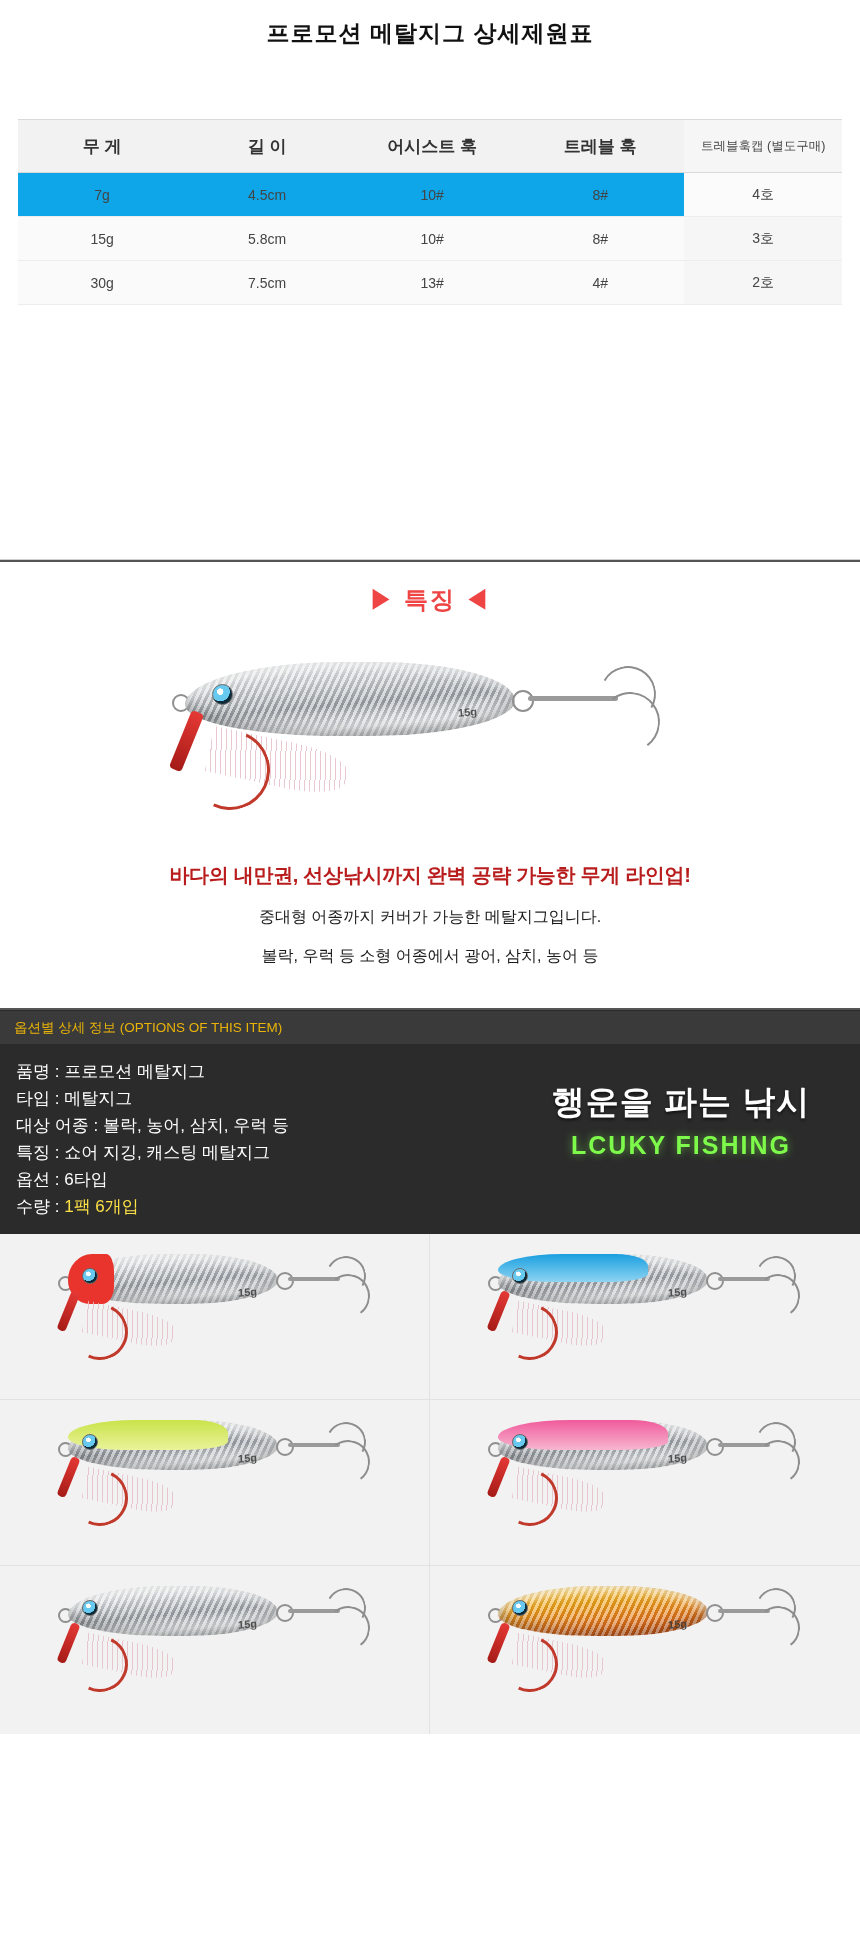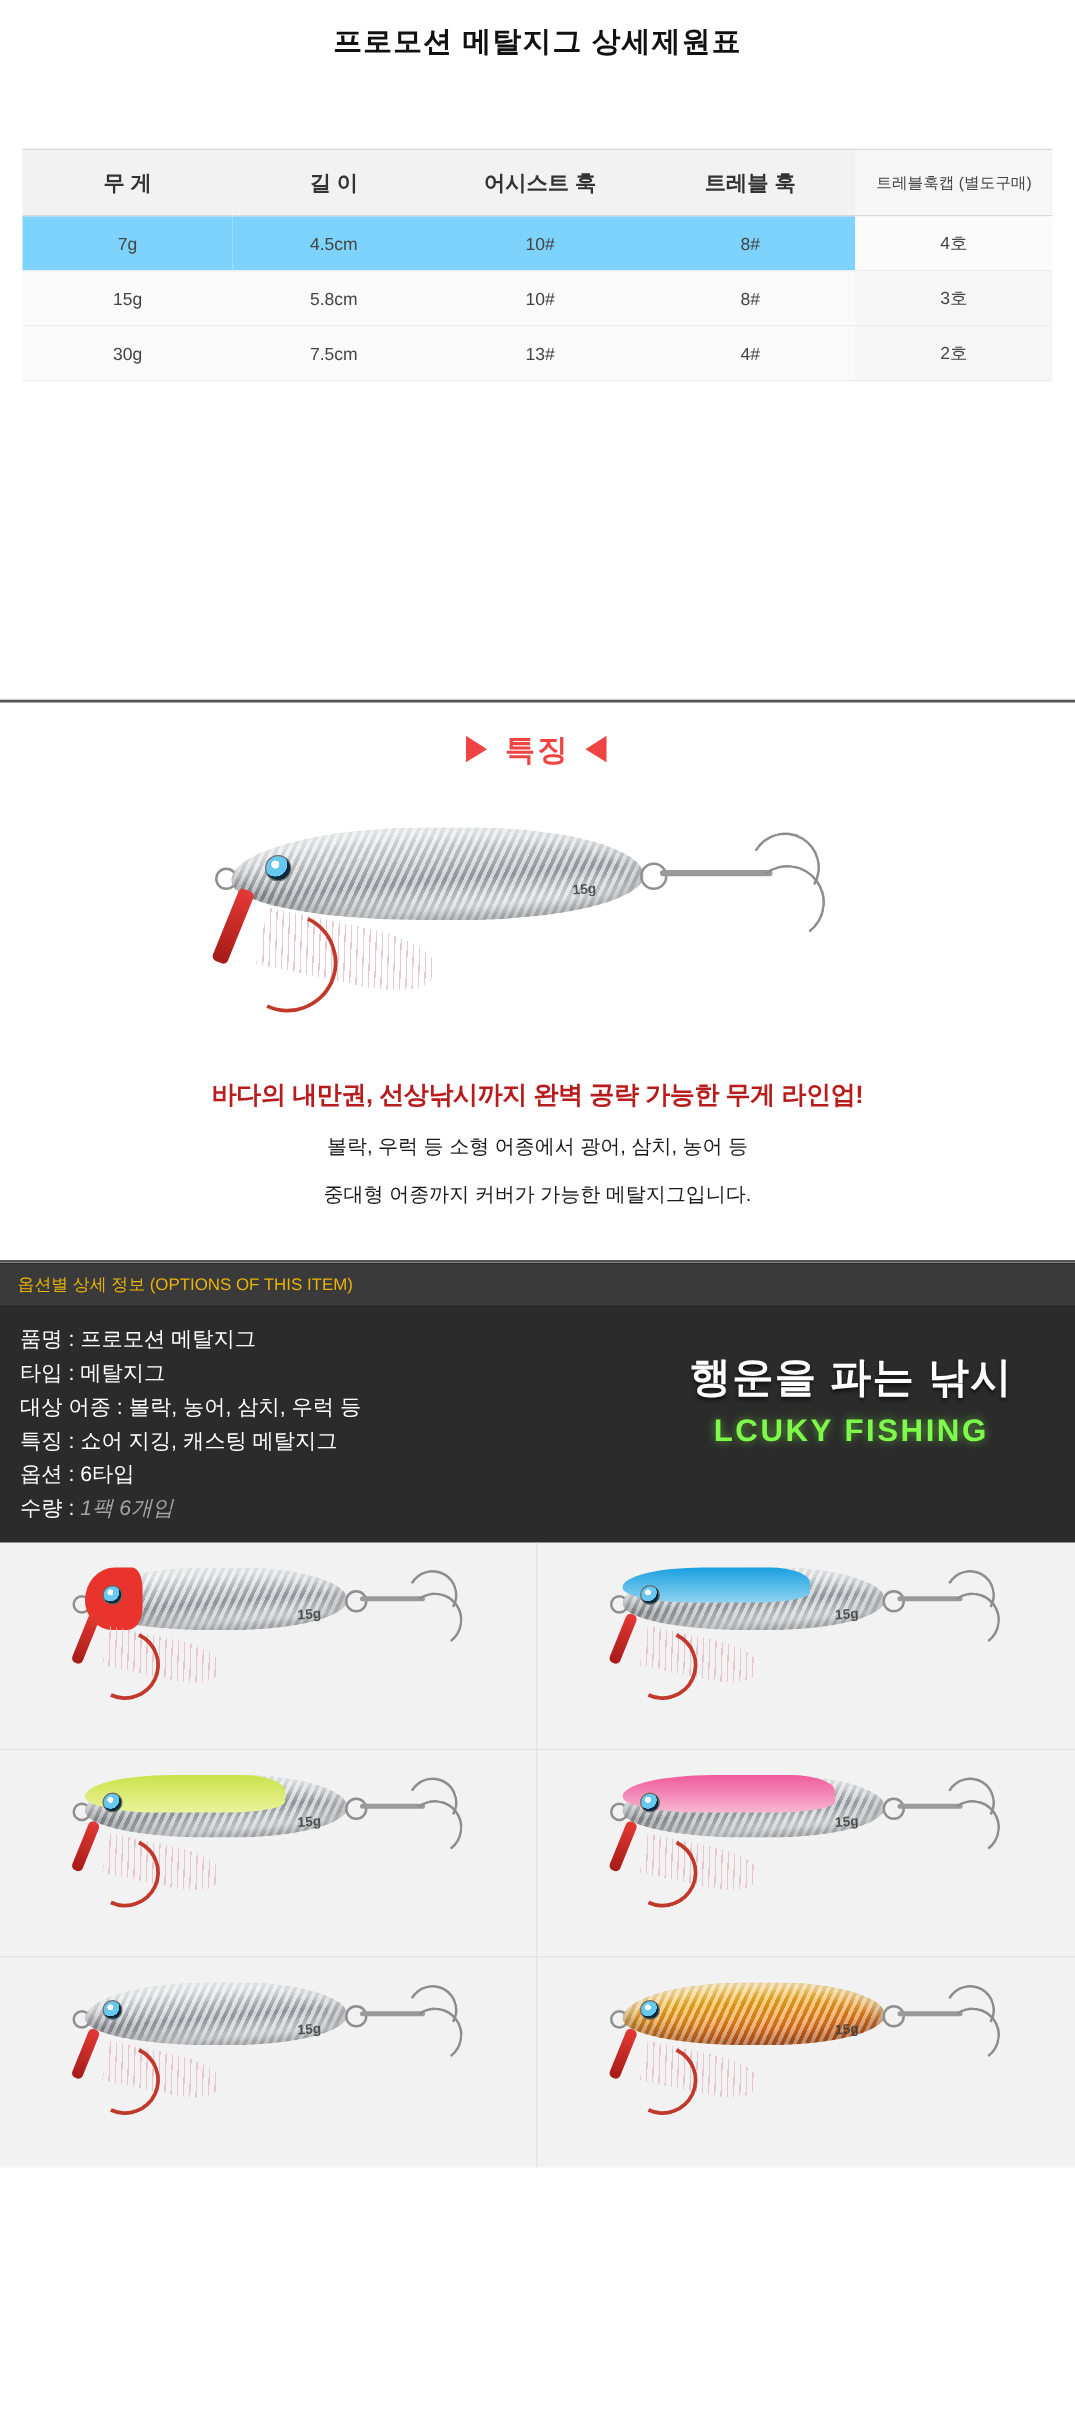--- a/index.html
+++ b/index.html
@@ -60,21 +60,21 @@
   }
   .spec-table td {
     height: 41px;
     text-align: center;
     vertical-align: middle;
     font-size: 14px;
     color: #444;
     border-bottom: 1px solid #ededed;
     background: #fafafa;
   }
-  .spec-table tr.odd td { background: #7dd3fc; }
+  .spec-table tr.odd td { background: #0ea5e9; }
   .spec-table td.c0, .spec-table th.c0 { width: 158px; }
   .spec-table td.c1, .spec-table th.c1 { width: 152px; }
   .spec-table td.c2, .spec-table th.c2 { width: 158px; }
   .spec-table td.c3, .spec-table th.c3 { width: 158px; }
   .spec-table td.c4, .spec-table th.c4 { width: 148px; background:#f6f6f6;}
   .spec-table tr.odd td.c4 { background:#fbfbfb; }
 
   
   .feature-section {
     width: 860px;
@@ -209,21 +209,21 @@
     width: 470px;
     padding: 14px 0 0 16px;
     box-sizing: border-box;
   }
   .info-left .row {
     color: #ffffff;
     font-size: 17px;
     line-height: 27px;
     white-space: nowrap;
   }
-  .info-left .row .hl { color: #a3a3a3; font-style: italic; }
+  .info-left .row .hl { color: #fde047; }
   .info-right {
     flex: 1;
     position: relative;
     text-align: center;
     padding-top: 36px;
     box-sizing: border-box;
   }
   .brand-kr {
     color: #ffffff;
     font-size: 33px;
@@ -321,22 +321,22 @@
         <div class="treble-hook" style="left:520px; top:48px; width:56px; height:56px; transform:rotate(8deg);"></div>
 
         <div class="redwrap" style="left:100px; top:66px; width:13px; height:62px;"></div>
         <div class="skirt" style="left:128px; top:96px; width:140px; height:46px; transform:rotate(12deg);"></div>
         <div class="assist-hook" style="left:110px; top:86px; width:74px; height:74px; transform:rotate(-20deg);"></div>
       </div>
     </div>
 
     <div class="feature-lines">
       <div class="feature-line-red">바다의 내만권, 선상낚시까지 완벽 공략 가능한 무게 라인업!</div>
+      <div class="feature-line">중대형 어종까지 커버가 가능한 메탈지그입니다.</div>
       <div class="feature-line">볼락, 우럭 등 소형 어종에서 광어, 삼치, 농어 등</div>
-      <div class="feature-line">중대형 어종까지 커버가 가능한 메탈지그입니다.</div>
     </div>
   </section>
 
   <div class="options-bar">
     <span>옵션별 상세 정보 (OPTIONS OF THIS ITEM)</span>
   </div>
 
   <div class="info-panel">
     <div class="info-left">
       <div class="row">

